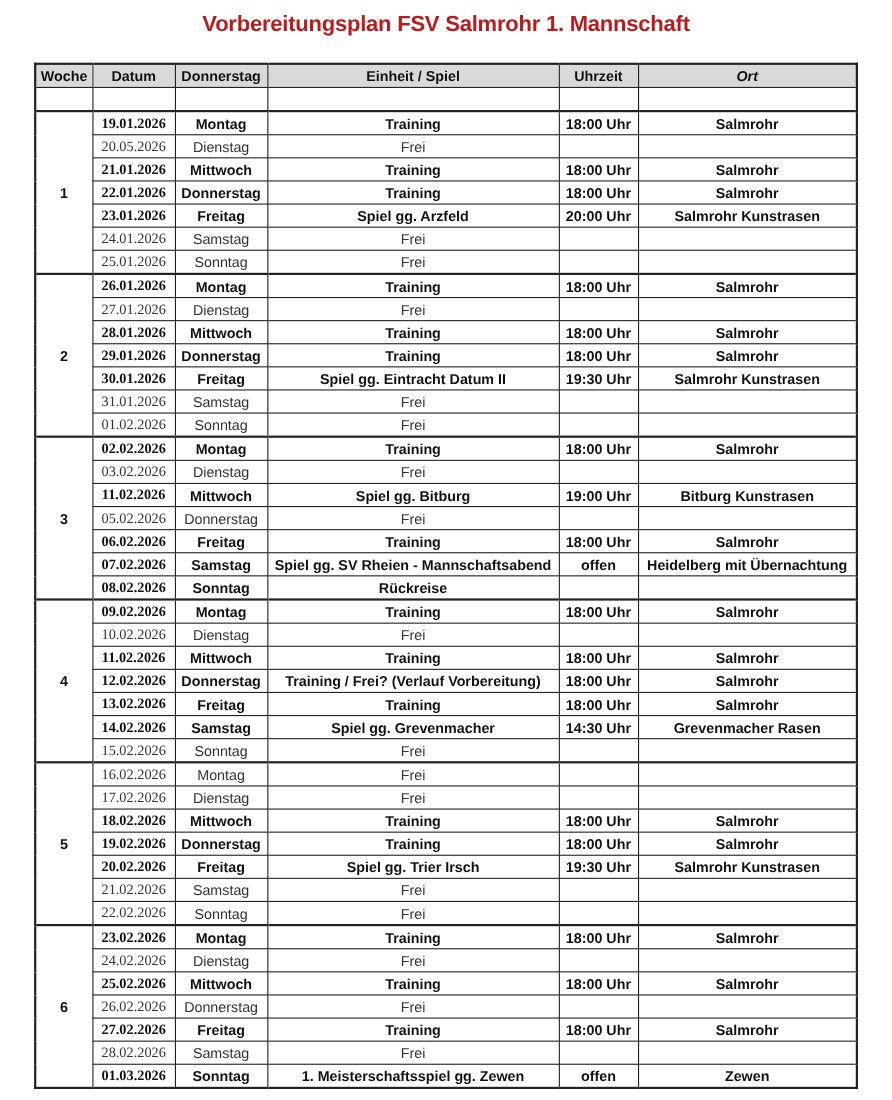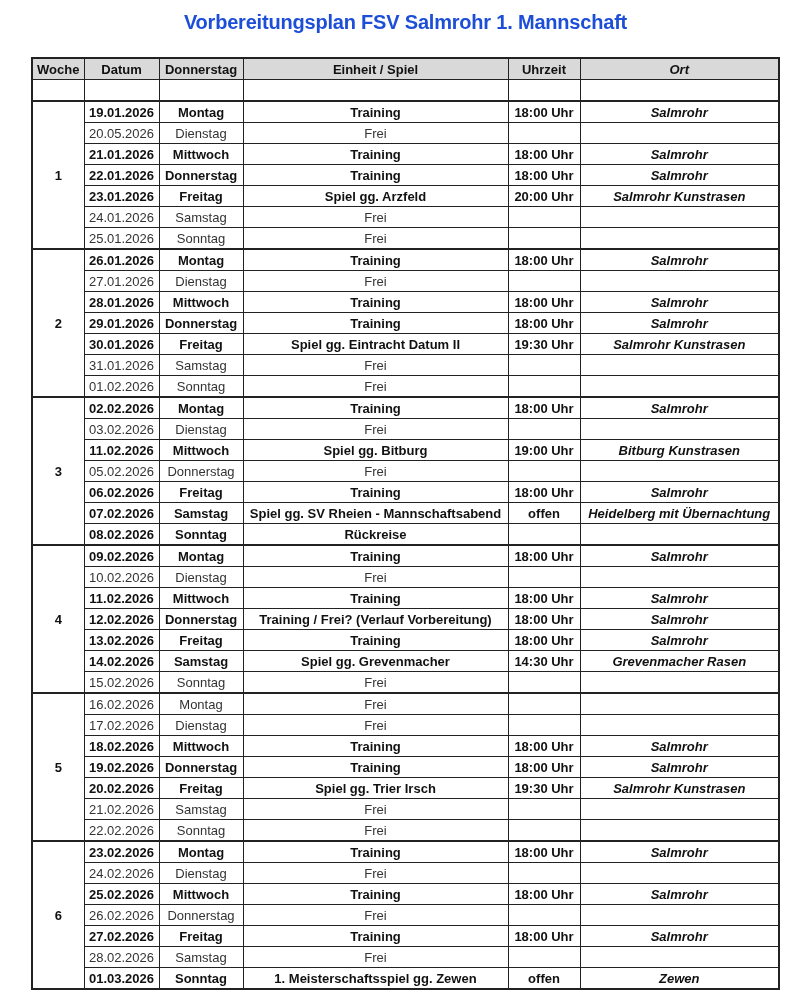--- a/index.html
+++ b/index.html
@@ -2,21 +2,21 @@
 <html><head>
   <meta charset="utf-8">
   <style>
     html, body { margin: 0; padding: 0; background: #ffffff; }
     body {
       width: 811px; height: 1000px; position: relative; overflow: hidden;
       font-family: "Liberation Sans", sans-serif; color: #111;
     }
     .title {
       position: absolute; left: 0; top: 11px; width: 811px;
-      text-align: center; font-size: 20px; font-weight: bold; color: #1d4ed8;
+      text-align: center; font-size: 20px; font-weight: bold; color: #b91c1c;
       letter-spacing: -0.2px;
     }
     table.plan {
       position: absolute; left: 31px; top: 57px;
       border-collapse: collapse; table-layout: fixed;
       width: 747px;
       font-size: 13px;
     }
     table.plan th, table.plan td {
       border: 1px solid #222;
@@ -24,28 +24,28 @@
       text-align: center; vertical-align: middle;
       white-space: nowrap; overflow: hidden;
     }
     table.plan th {
       background: #d9d9d9; font-weight: bold; font-size: 13px;
       border-top: 2px solid #222;
       margin-top: 21px;
     }
     table.plan td.week { font-weight: bold; border-left: 2px solid #222; }
     table.plan tr.week-start td { border-top: 2px solid #222; }
-    table.plan td.last { border-right: 2px solid #222; font-style: italic; }
+    table.plan td.last { border-right: 2px solid #222; }
     table.plan th.last { border-right: 2px solid #222; font-style: italic; }
     table.plan th.first, table.plan td.first { border-left: 2px solid #222; }
     table.plan tr.bottom td { border-bottom: 2px solid #222; }
     tr.bold td { font-weight: bold; }
     tr.normal td { font-weight: normal; color: #333; }
     tr.normal td.week { font-weight: bold; color: #111; }
-    td.datum { text-align: left; padding-left: 4px; }
+    td.datum { text-align: left; padding-left: 4px; font-family: Liberation Serif, serif; }
     col.c-woche { width: 52px; }
     col.c-datum { width: 75px; }
     col.c-tag { width: 84px; }
     col.c-einheit { width: 265px; }
     col.c-zeit { width: 72px; }
     col.c-ort { width: 199px; }
   </style>
 </head>
 <body>
 

